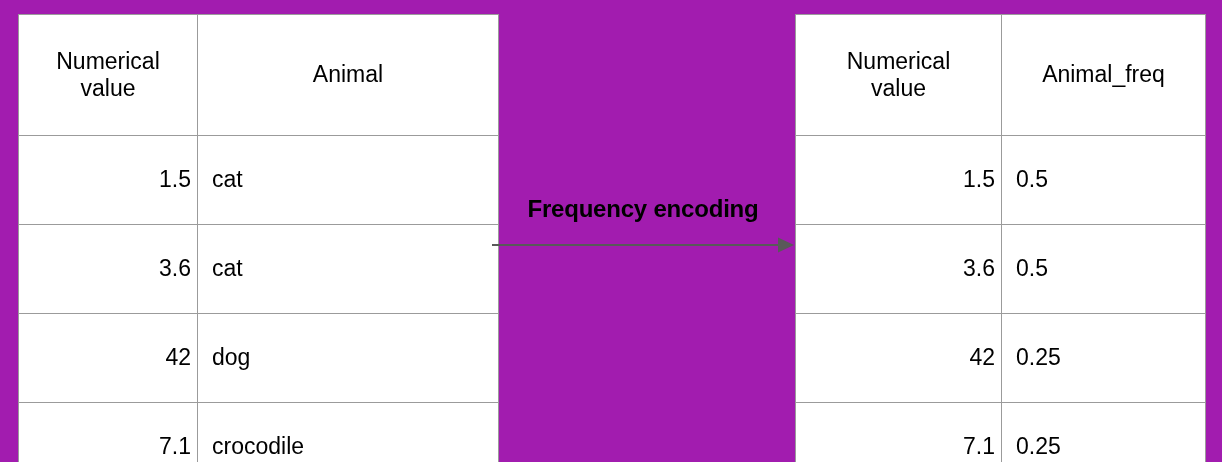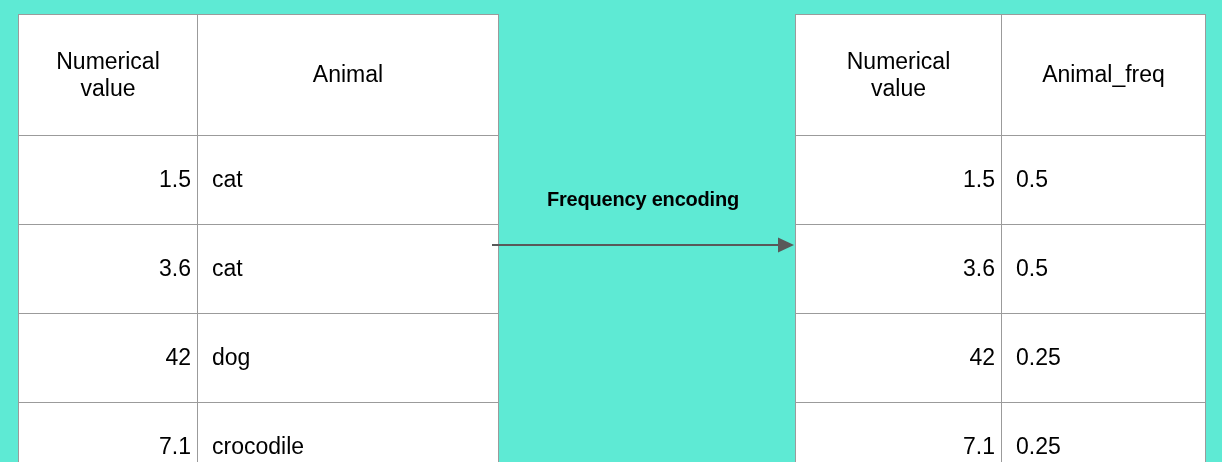--- a/index.html
+++ b/index.html
@@ -8,21 +8,21 @@
     background: #ffffff;
   }
   body {
     font-family: "Liberation Sans", sans-serif;
     color: #000000;
   }
   #canvas {
     position: relative;
     width: 1222px;
     height: 462px;
-    background: #5eead4;
+    background: #a21caf;
     overflow: hidden;
   }
 
   
   .data-table {
     position: absolute;
     border-collapse: collapse;
     table-layout: fixed;
     background: #ffffff;
   }
@@ -75,24 +75,24 @@
   #transform-group {
     position: absolute;
     left: 492px;
     top: 188px;
     width: 302px;
     height: 72px;
   }
   #transform-label {
     position: absolute;
     left: 0;
-    top: 0;
+    top: 7px;
     width: 302px;
     text-align: center;
-    font-size: 20px;
+    font-size: 24px;
     font-weight: bold;
     letter-spacing: -0.2px;
     color: #000000;
     white-space: nowrap;
   }
   #transform-arrow {
     position: absolute;
     left: 0;
     top: 46px;
     width: 302px;

